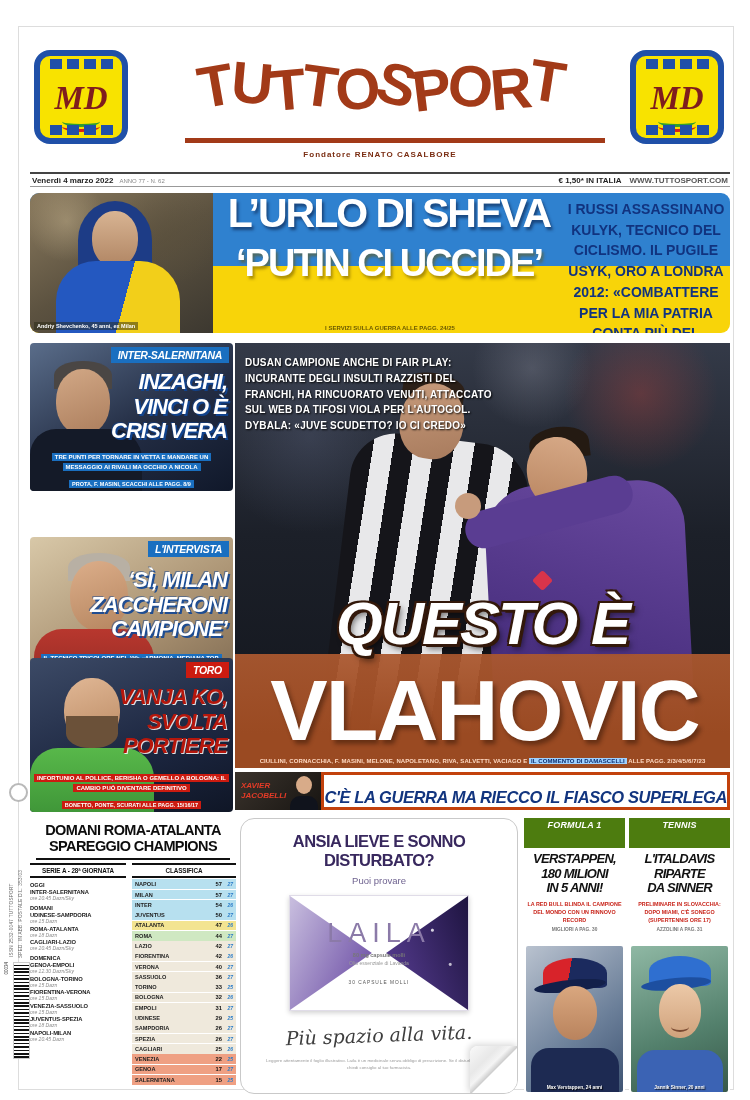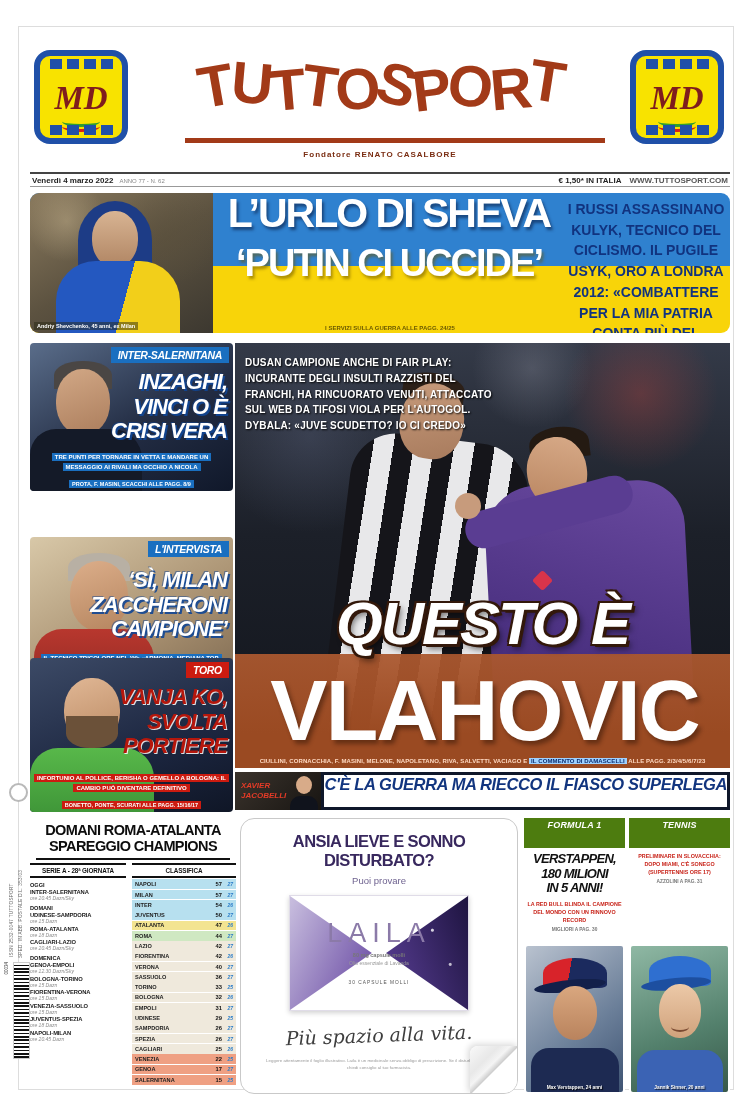--- a/index.html
+++ b/index.html
@@ -104,21 +104,21 @@
   .main-h2{position:absolute;left:4px;right:0;bottom:16px;text-align:center;font-size:86px;font-weight:900;color:#fff;letter-spacing:-2px;line-height:.95;z-index:6;text-shadow:3px 4px 4px rgba(40,15,5,.45);}
   .main-byline{position:absolute;left:0;right:0;bottom:4px;text-align:center;font-size:6px;font-weight:800;color:#ffd9c2;z-index:7;letter-spacing:.1px;}
   .main-byline .mid{color:#0d2d6e;background:#9fd1ff;padding:0 2px;}
 
   
   .jaco{position:absolute;left:235px;top:772px;width:495px;height:38px;display:flex;}
   .jaco-author{width:92px;background:linear-gradient(135deg,#3a332c,#181512);position:relative;display:flex;align-items:center;padding-left:6px;box-sizing:border-box;}
   .jaco-name{font-size:8px;font-weight:900;color:#e33b27;line-height:1.2;text-transform:uppercase;font-style:italic;z-index:2;}
   .jaco-head{position:absolute;right:9px;top:4px;width:16px;height:18px;border-radius:50%;background:#d8ab89;}
   .jaco-body{position:absolute;right:3px;bottom:0;width:28px;height:14px;border-radius:10px 10px 0 0;background:#10131c;}
-  .jaco-main{flex:1;border:3px solid #0f172a;background:#fff;display:flex;align-items:flex-start;justify-content:center;box-sizing:border-box;}
+  .jaco-main{flex:1;border:3px solid #c2410c;background:#fff;display:flex;align-items:flex-end;justify-content:center;box-sizing:border-box;}
   .jaco-headline{font-size:16.5px;font-weight:900;font-style:italic;color:#12357f;letter-spacing:-.4px;white-space:nowrap;}
 
   
   .bl{position:absolute;left:30px;top:818px;width:206px;height:276px;}
   .bl-title{text-align:center;font-size:14.5px;font-weight:900;color:#0d0d0d;letter-spacing:-.6px;line-height:1.12;padding-top:4px;}
   .bl-rule{width:94%;height:2px;background:#111;margin:4px auto 3px;}
   .bl-cols{display:flex;gap:6px;margin-top:2px;}
   .bl-fix{width:96px;} .bl-st{flex:1;}
   .col-header{font-size:6.3px;font-weight:900;border-top:2px solid #111;border-bottom:2px solid #111;padding:2px 0;text-align:center;letter-spacing:-.1px;color:#111;}
   .fix-day{font-size:5.6px;font-weight:900;color:#111;margin-top:3.5px;}
@@ -495,20 +495,25 @@
     <div class="v-cap"></div>
     <div class="v-brim"></div>
     <div class="v-face"></div>
     <div class="v-body"></div>
     <div class="rb-cap">Max Verstappen, 24 anni</div>
   </div>
 </div>
 
 <div class="rb" id="rb-tn">
   <div class="rb-label">TENNIS</div>
+  <div class="rb-h">
+    <span>L'ITALDAVIS</span>
+    <span>RIPARTE</span>
+    <span>DA SINNER</span>
+  </div>
   <div class="rb-sub">PRELIMINARE IN SLOVACCHIA: DOPO MIAMI, C'È SONEGO (SUPERTENNIS ORE 17)</div>
   <div class="rb-by">AZZOLINI A PAG. 31</div>
   <div class="rb-photo">
     <div class="t-cap"></div>
     <div class="t-brim"></div>
     <div class="t-face"></div>
     <div class="t-smile"></div>
     <div class="t-body"></div>
     <div class="rb-cap">Jannik Sinner, 20 anni</div>
   </div>

